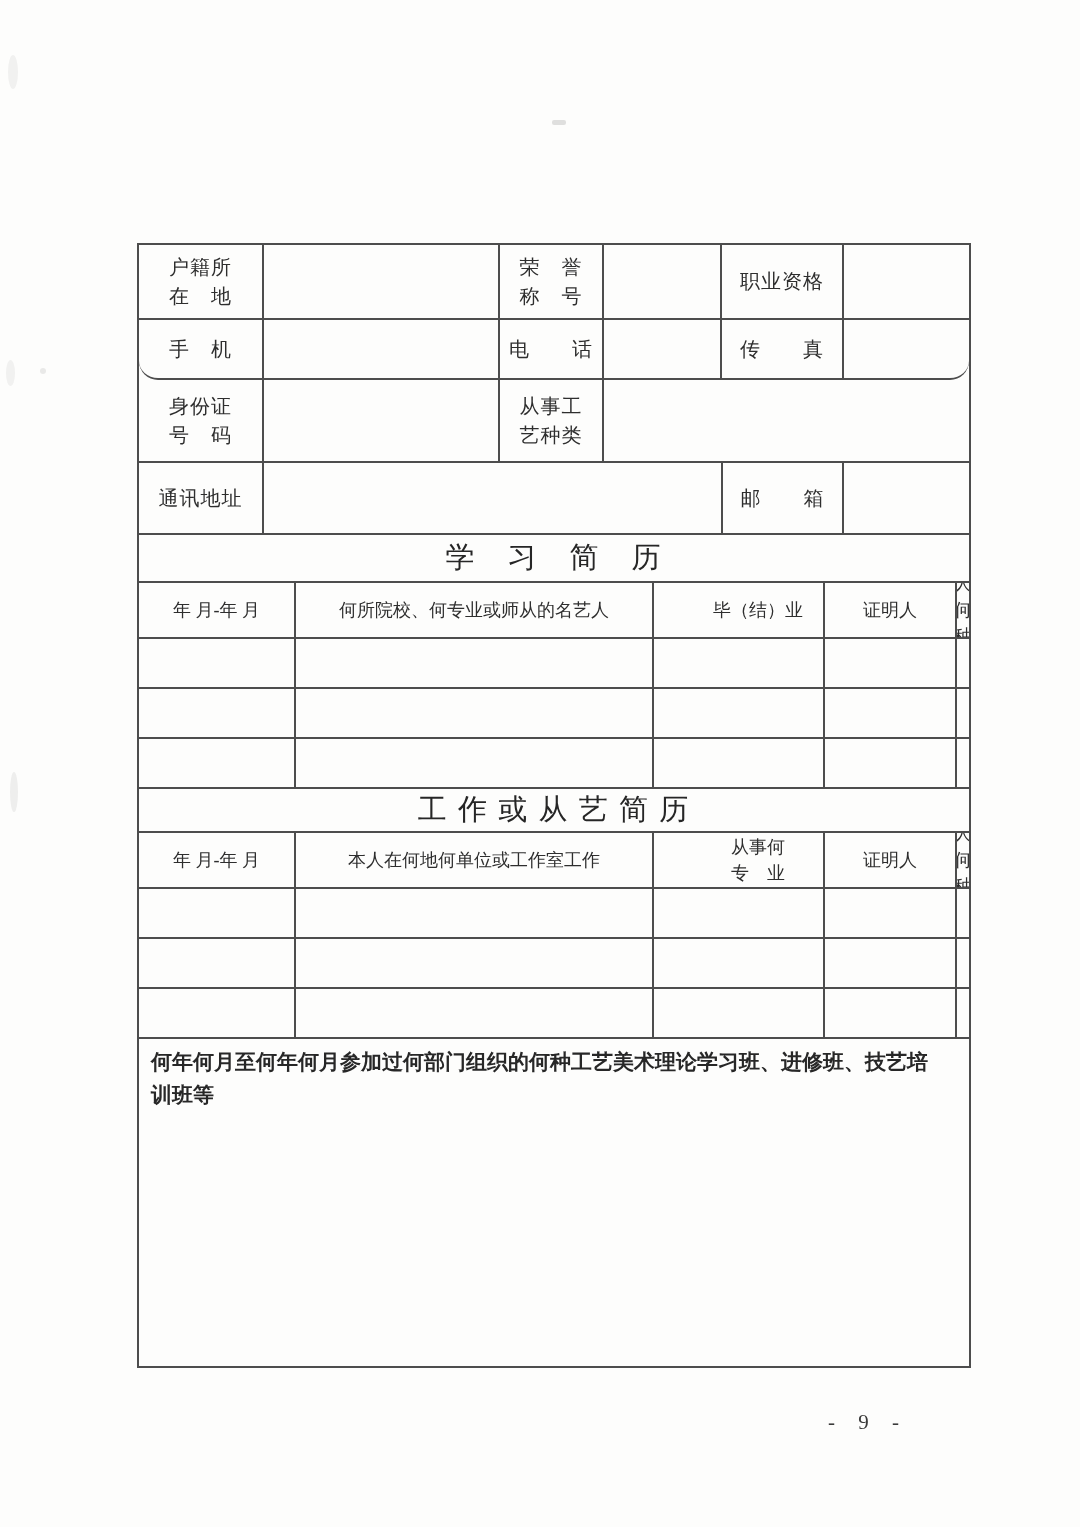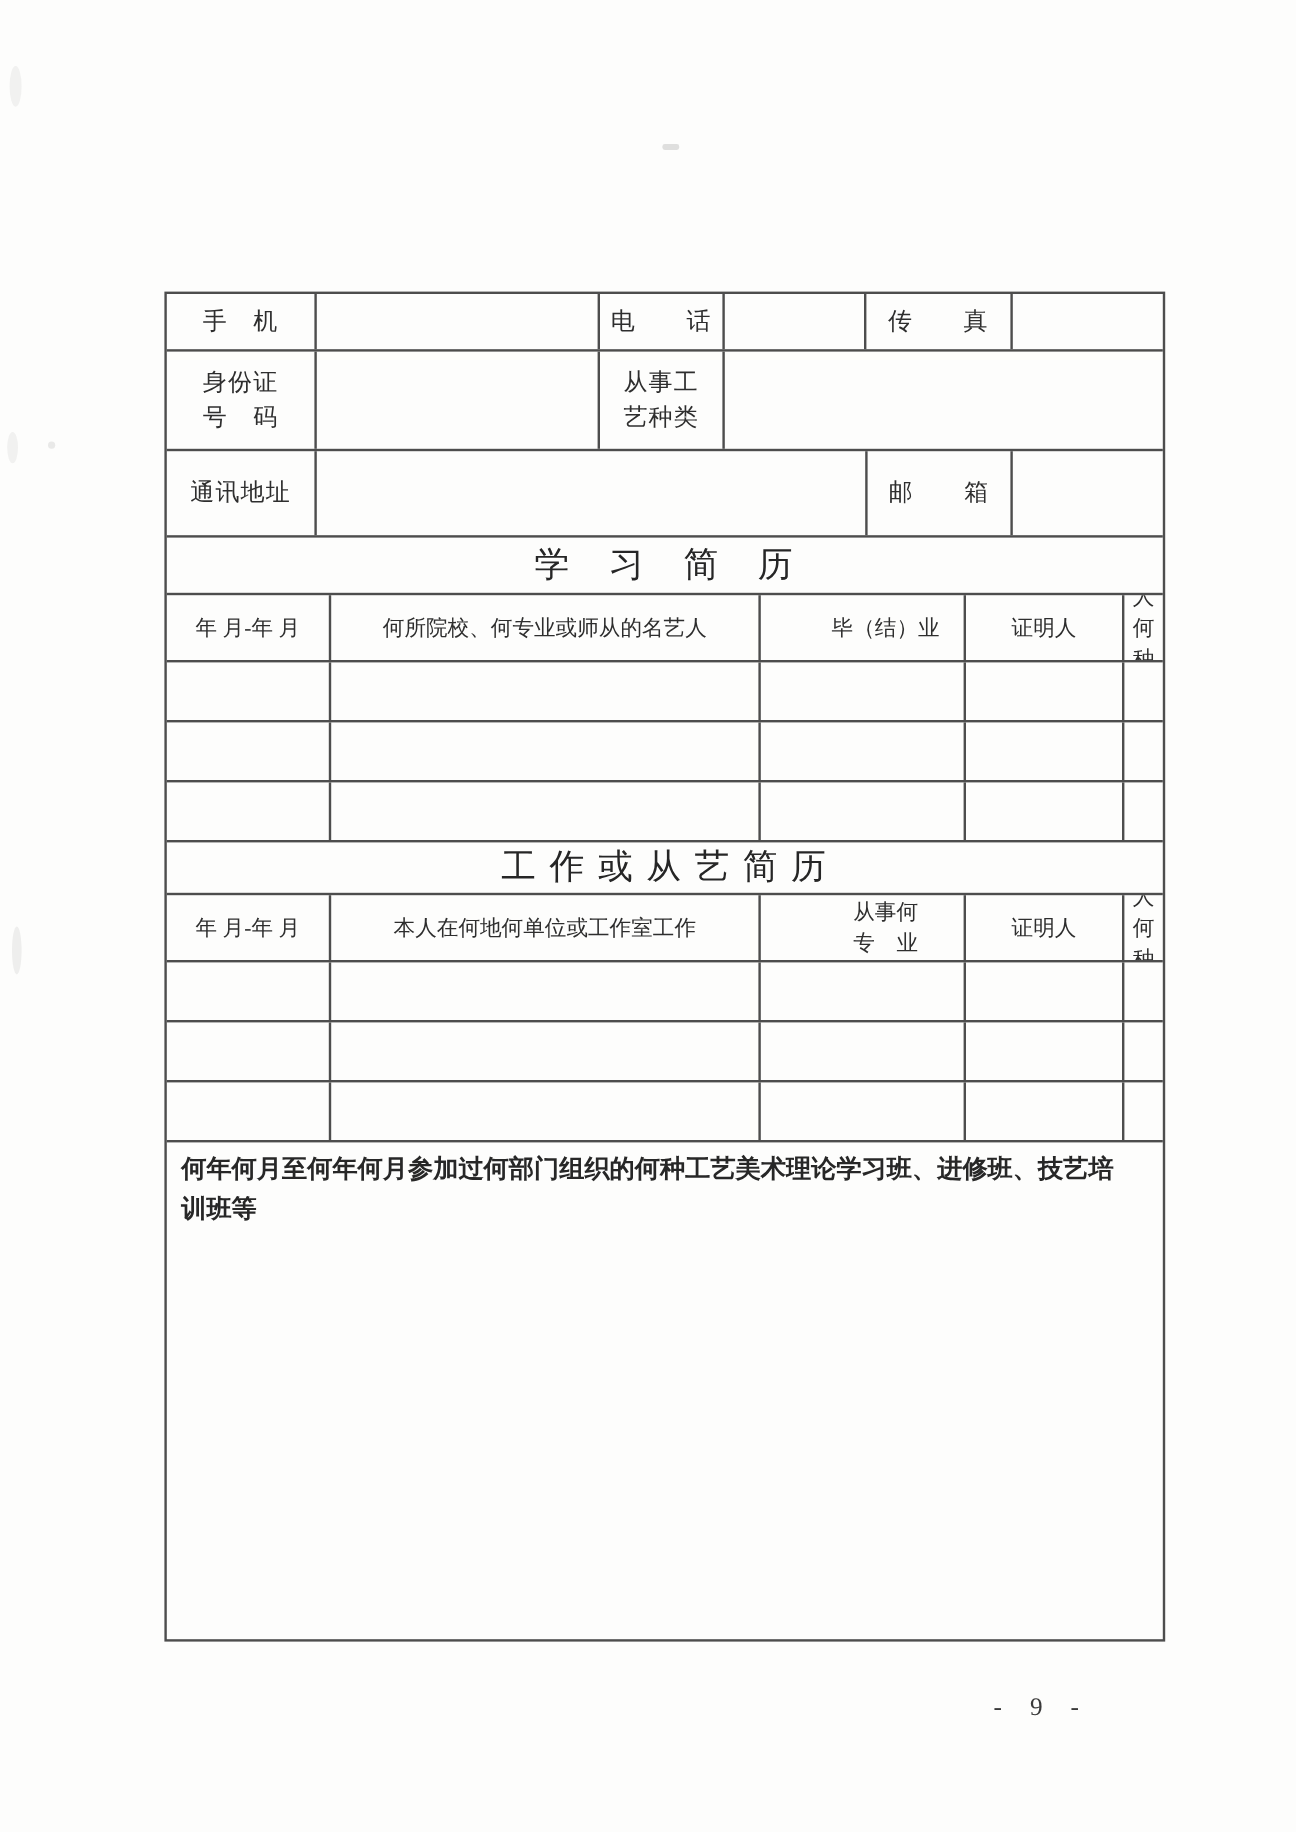--- a/index.html
+++ b/index.html
@@ -51,23 +51,23 @@
 
   
   .ca1{width:125px;} .ca2{width:130px;} .ca3{width:105px;} .ca4{width:90px;} .ca5{width:129px;} .ca6{flex:1;}
   
   .cb1{width:125px;} .cb2{width:236px;} .cb3{width:104px;} .cb4{width:118px;} .cb5{width:122px;} .cb6{flex:1;}
   
   .cc1{width:125px;} .cc2{width:459px;} .cc3{width:121px;} .cc4{flex:1;}
   
   .cd1{width:125px;} .cd2{width:236px;} .cd3{width:104px;} .cd4{flex:1;}
   
-  .ce1{width:137px;} .ce2{width:358px;} .ce3{width:132px;margin-left:39px;} .ce4{width:132px;} .ce5{flex:1;}
-
-  .h-r3{height:82px;} .h-r4{height:75px;} .h-r5{height:48px;}
+  .ce1{width:157px;} .ce2{width:358px;} .ce3{width:132px;margin-left:39px;} .ce4{width:132px;} .ce5{flex:1;}
+
+  .h-r3{height:82px;} .h-r4{height:75px;} .h-r5{height:60px;border-radius:19px;}
   .h-r6{height:72px;} .h-r7{height:83px;}
   .h-sec1{height:48px;} .h-hd{height:56px;} .h-erow{height:50px;}
   .h-sec2{height:44px;}
 
   .section-row{
     display:flex;align-items:center;justify-content:center;
     border-bottom:2px solid var(--line);
     font-size:29px;color:#262626;letter-spacing:2px;
   }
   .hd-cell{font-size:18px;letter-spacing:0;}
@@ -91,20 +91,30 @@
   <div class="smudge s1"></div>
   <div class="smudge s2"></div>
   <div class="smudge s3"></div>
   <div class="smudge s4"></div>
   <div class="smudge s5"></div>
 
   <div class="form-table">
 
 
 
+    <div class="row h-r4">
+      <div class="cell cb1">户籍所
+在　地</div>
+      <div class="cell cb2"></div>
+      <div class="cell cb3">荣　誉
+称　号</div>
+      <div class="cell cb4"></div>
+      <div class="cell cb5">职业资格</div>
+      <div class="cell cb6"></div>
+    </div>
 
     <div class="row h-r5">
       <div class="cell cb1">手　机</div>
       <div class="cell cb2"></div>
       <div class="cell cb3">电　　话</div>
       <div class="cell cb4"></div>
       <div class="cell cb5">传　　真</div>
       <div class="cell cb6"></div>
     </div>
 

